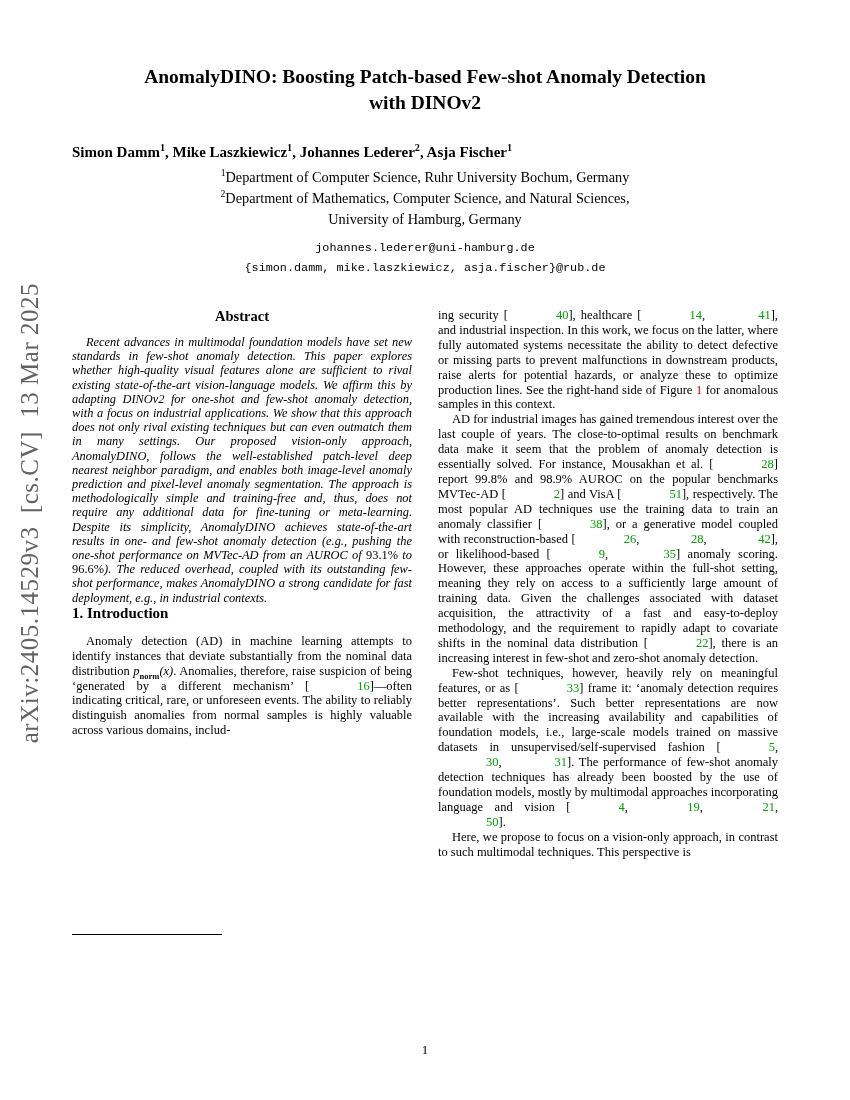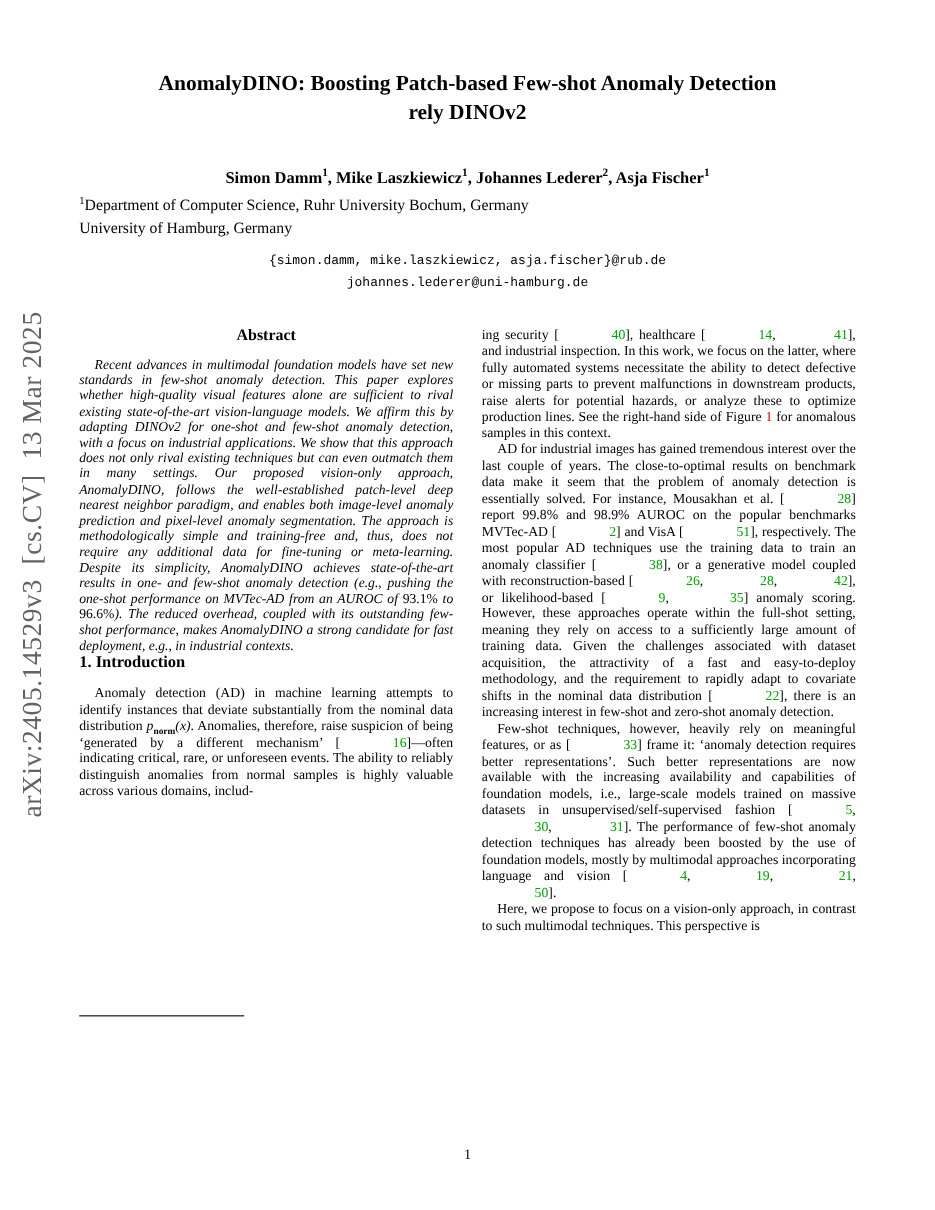--- a/index.html
+++ b/index.html
@@ -24,22 +24,22 @@
     white-space: pre;
     letter-spacing: 0.5px;
   }
   .content {
     position: absolute;
     left: 72px;
     top: 0;
     width: 706px;
   }
   .title { text-align: center; font-weight: bold; font-size: 19.5px; line-height: 26px; margin-top: 64px; }
-  .authors { text-align: center; font-size: 15px; font-weight: bold; margin-top: 38px; }
-  .affil { font-size: 14.3px; line-height: 21px; }
+  .authors { text-align: left; font-size: 15px; font-weight: bold; margin-top: 28px; }
+  .affil { text-align: center; font-size: 14.3px; line-height: 21px; }
   .affils { margin-top: 6px; }
   .emails { margin-top: 8px; }
   .email { text-align: center; font-family: "Liberation Mono", "DejaVu Sans Mono", monospace; font-size: 11.8px; line-height: 20px; }
   .columns { display: flex; gap: 26px; margin-top: 30px; }
   .col { width: 340px; }
   .col-left { display: flex; flex-direction: column; height: 632px; }
   .abstract-heading { text-align: center; font-weight: bold; font-size: 14.5px; margin-bottom: 10px; }
   .abstract-body { font-style: italic; font-size: 12.4px; line-height: 14.2px; text-align: justify; text-indent: 14px; }
   .section-heading { font-weight: bold; font-size: 15px; margin-bottom: 12px; }
   .para { font-size: 12.5px; line-height: 14.9px; text-align: justify; }
@@ -59,33 +59,34 @@
 <body>
 
 <div class="page">
 
   <div class="arxiv-banner">arXiv:2405.14529v3  [cs.CV]  13 Mar 2025</div>
 
   <div class="content">
 
     <div class="title">
       <div>AnomalyDINO: Boosting Patch-based Few-shot Anomaly Detection</div>
-      <div>rely DINOv2</div>
+      <div>with DINOv2</div>
     </div>
 
     <div class="authors"><span>Simon Damm</span><span class="seg-sup">1</span><span>, </span><span>Mike Laszkiewicz</span><span class="seg-sup">1</span><span>, </span><span>Johannes Lederer</span><span class="seg-sup">2</span><span>, </span><span>Asja Fischer</span><span class="seg-sup">1</span></div>
 
     <div class="affils">
       <div class="affil"><span class="seg-sup">1</span><span>Department of Computer Science, Ruhr University Bochum, Germany</span></div>
+      <div class="affil"><span class="seg-sup">2</span><span>Department of Mathematics, Computer Science, and Natural Sciences,</span></div>
       <div class="affil">University of Hamburg, Germany</div>
     </div>
 
     <div class="emails">
+      <div class="email">johannes.lederer@uni-hamburg.de</div>
       <div class="email">{simon.damm, mike.laszkiewicz, asja.fischer}@rub.de</div>
-      <div class="email">johannes.lederer@uni-hamburg.de</div>
     </div>
 
     <div class="columns">
 
       <div class="col col-left">
         <div class="abstract-heading">Abstract</div>
         <div class="abstract-body"><span>Recent advances in multimodal foundation models have set new standards in few-shot anomaly detection. This paper explores whether high-quality visual features alone are sufficient to rival existing state-of-the-art vision-language models. We affirm this by adapting DINOv2 for one-shot and few-shot anomaly detection, with a focus on industrial applications. We show that this approach does not only rival existing techniques but can even outmatch them in many settings. Our proposed vision-only approach, AnomalyDINO, follows the well-established patch-level deep nearest neighbor paradigm, and enables both image-level anomaly prediction and pixel-level anomaly segmentation. The approach is methodologically simple and training-free and, thus, does not require any additional data for fine-tuning or meta-learning. Despite its simplicity, AnomalyDINO achieves state-of-the-art results in one- and few-shot anomaly detection (e.g., pushing the one-shot performance on MVTec-AD from an AUROC of </span><span class="seg-upright">93.1%</span><span> to </span><span class="seg-upright">96.6%</span><span>). The reduced overhead, coupled with its outstanding few-shot performance, makes AnomalyDINO a strong candidate for fast deployment, e.g., in industrial contexts.</span></div>
         <div class="section-heading">1. Introduction</div>
         <div class="para indent"><span>Anomaly detection (AD) in machine learning attempts to identify instances that deviate substantially from the nominal data distribution </span><span class="seg-math">p</span><span class="seg-sub">norm</span><span class="seg-math">(x)</span><span>. Anomalies, therefore, raise suspicion of being ‘generated by a different mechanism’ [</span><span class="seg-cite">16</span><span>]—often indicating critical, rare, or unforeseen events. The ability to reliably distinguish anomalies from normal samples is highly valuable across various domains, includ-</span></div>
         <div class="footnote-block">

